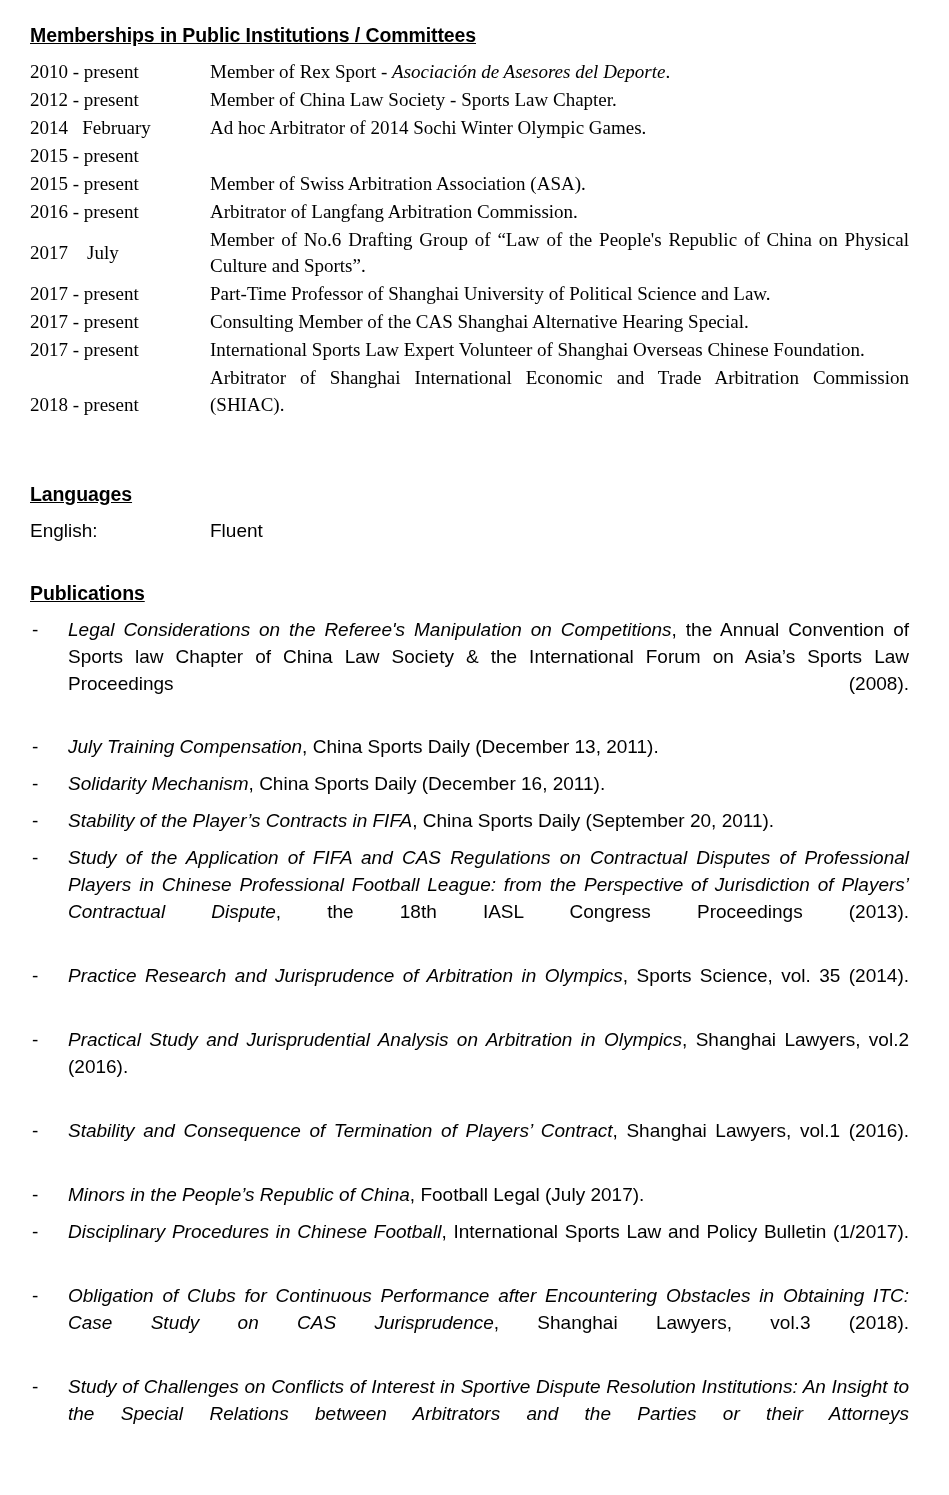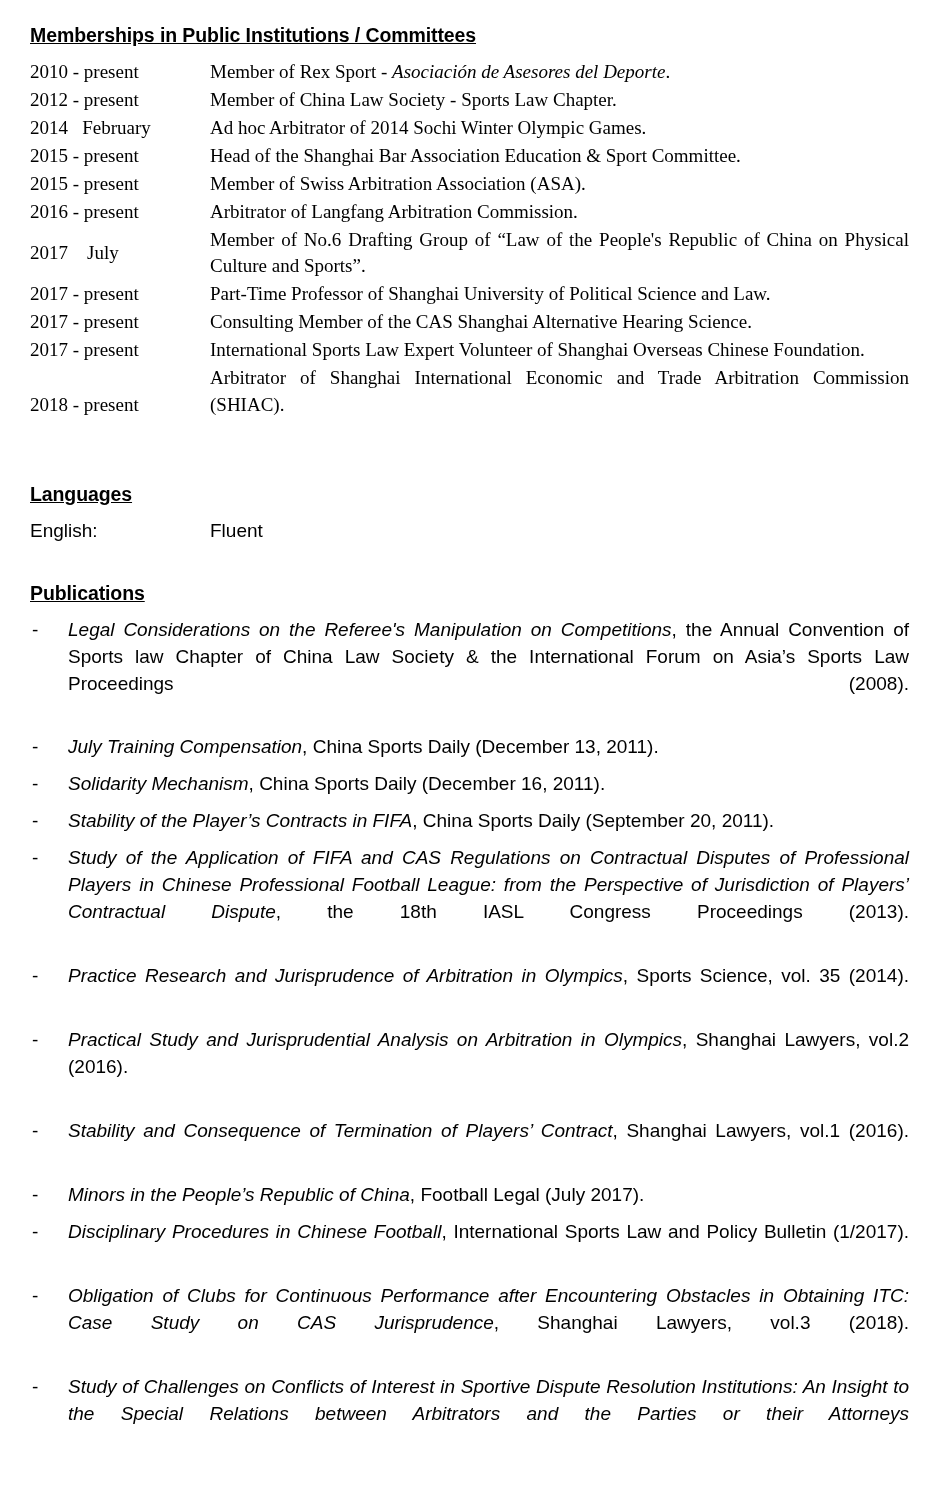--- a/index.html
+++ b/index.html
@@ -109,41 +109,40 @@
       <div class="mem-row">
         <div class="mem-year">2012 - present</div>
         <div class="mem-desc"><span>Member of China Law Society - Sports Law Chapter.</span></div>
       </div>
       <div class="mem-row">
         <div class="mem-year">2014   February</div>
         <div class="mem-desc"><span>Ad hoc Arbitrator of 2014 Sochi Winter Olympic Games.</span></div>
       </div>
       <div class="mem-row">
         <div class="mem-year">2015 - present</div>
-        <div class="mem-desc"><span>Head of the Shanghai Bar Association Education &amp; Sport Committee.</span></div>
       </div>
       <div class="mem-row">
         <div class="mem-year">2015 - present</div>
         <div class="mem-desc"><span>Member of Swiss Arbitration Association (ASA).</span></div>
       </div>
       <div class="mem-row">
         <div class="mem-year">2016 - present</div>
         <div class="mem-desc"><span>Arbitrator of Langfang Arbitration Commission.</span></div>
       </div>
       <div class="mem-row">
         <div class="mem-year">2017    July</div>
         <div class="mem-desc"><span>Member of No.6 Drafting Group of “Law of the People's Republic of China on Physical Culture and Sports”.</span></div>
       </div>
       <div class="mem-row">
         <div class="mem-year">2017 - present</div>
         <div class="mem-desc"><span>Part-Time Professor of Shanghai University of Political Science and Law.</span></div>
       </div>
       <div class="mem-row">
         <div class="mem-year">2017 - present</div>
-        <div class="mem-desc"><span>Consulting Member of the CAS Shanghai Alternative Hearing Science.</span></div>
+        <div class="mem-desc"><span>Consulting Member of the CAS Shanghai Alternative Hearing Special.</span></div>
       </div>
       <div class="mem-row">
         <div class="mem-year">2017 - present</div>
         <div class="mem-desc"><span>International Sports Law Expert Volunteer of Shanghai Overseas Chinese Foundation.</span></div>
       </div>
       <div class="mem-row">
         <div class="mem-year">2018 - present</div>
         <div class="mem-desc justify-full"><span>Arbitrator of Shanghai International Economic and Trade Arbitration Commission (SHIAC).</span></div>
       </div>
     </div>

